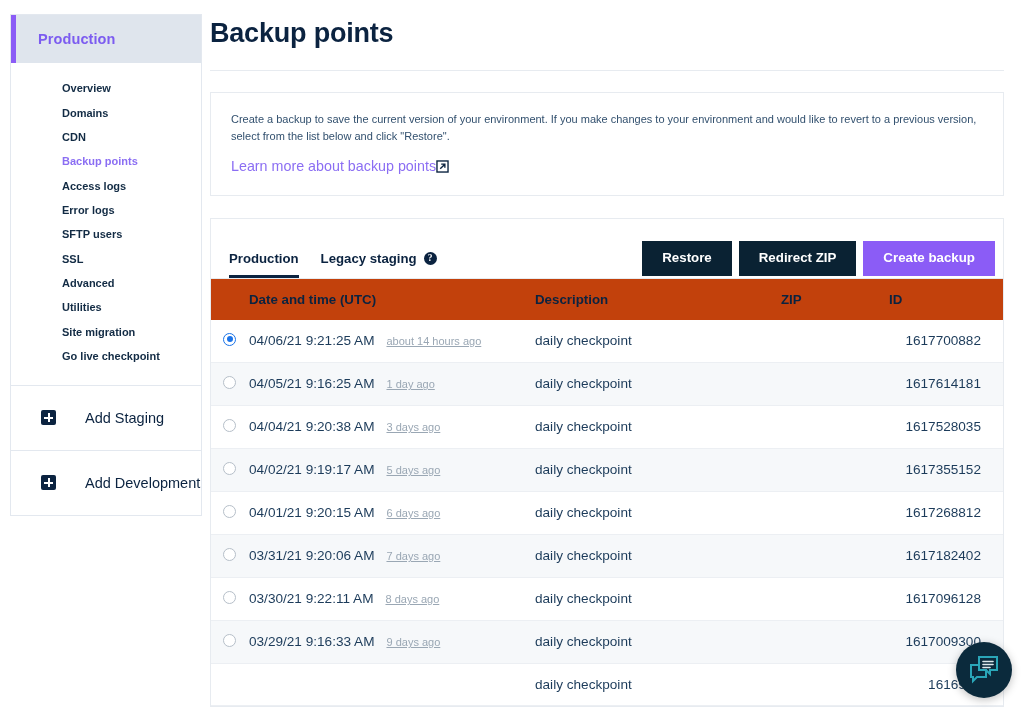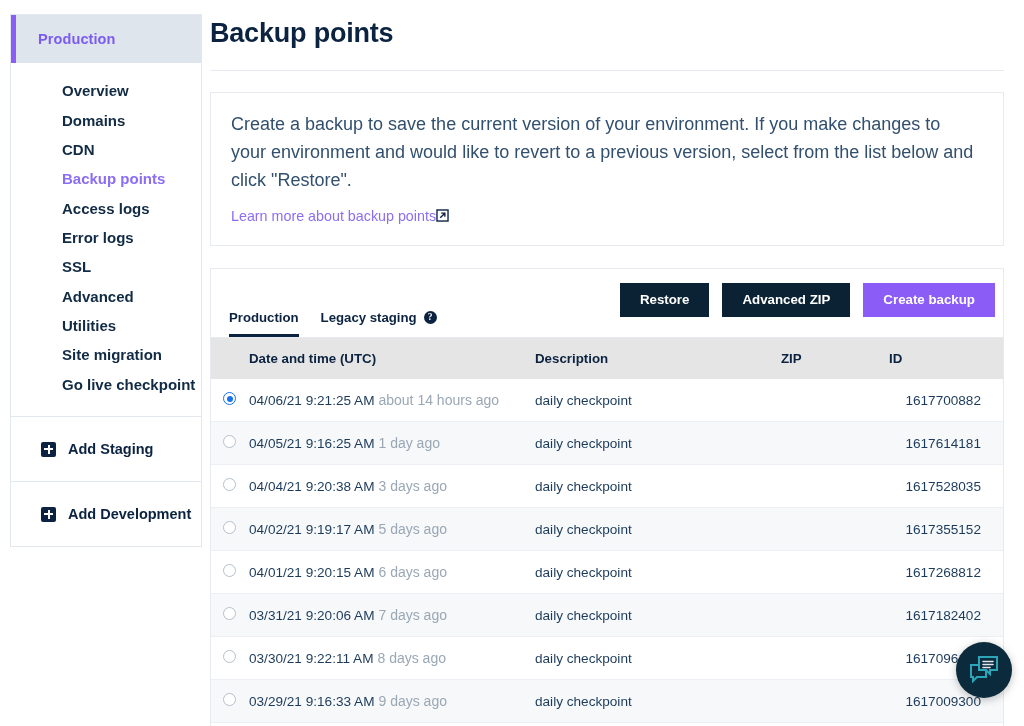--- a/index.html
+++ b/index.html
@@ -43,38 +43,38 @@
     letter-spacing: .1px;
   }
 
   .env-nav {
     padding: 14px 0 16px 0;
   }
 
   .env-nav a {
     display: block;
     padding: 5.3px 0 5.3px 51px;
-    font-size: 15px;
+    font-size: 11px;
     font-weight: bold;
     color: #122b44;
     text-decoration: none;
     line-height: 1.25;
   }
   .env-nav a.active { color: #8b6ef3; }
 
   .add-card {
     border: 1px solid #e3e8ef;
     border-top: none;
     background: #ffffff;
     display: flex;
-    align-items: flex-end;
-    gap: 12px;
+    align-items: flex-start;
+    gap: 29px;
     padding: 24px 0 24px 30px;
     font-size: 14.5px;
-    font-weight: bold;
+    font-weight: normal;
     color: #0b2340;
   }
 
   .plus-icon {
     width: 15px; height: 15px;
     flex: 0 0 15px;
     background: #0b2340;
     border-radius: 2px;
     position: relative;
   }
@@ -107,21 +107,21 @@
   }
 
   .info-card {
     margin-top: 21px;
     border: 1px solid #e7ebf0;
     background: #ffffff;
     padding: 18px 20px 20px 20px;
   }
 
   .info-text {
-    font-size: 18px;
+    font-size: 11px;
     line-height: 1.55;
     color: #32506e;
     max-width: 748px;
   }
 
   .learn-link {
     display: inline-flex;
     align-items: center;
     margin-top: 13px;
     font-size: 14.3px;
@@ -166,39 +166,39 @@
     background: #0b2340;
     color: #ffffff;
     font-size: 9.5px;
     font-weight: bold;
     line-height: 13px;
     text-align: center;
     display: inline-block;
     font-family: "Liberation Serif", serif;
   }
 
-  .actions { display: flex; gap: 13px; padding: 0 8px 20px 0; }
+  .actions { display: flex; gap: 7px; padding: 0 8px 2px 0; margin-top: 8px; }
 
   .btn {
     font-size: 13.3px;
     font-weight: bold;
     padding: 10px 20px;
     border: none;
     cursor: pointer;
     font-family: "Liberation Sans", sans-serif;
     line-height: 1.1;
   }
   .btn-dark { background: #0a2233; color: #ffffff; }
   .btn-purple { background: #8b5cf6; color: #ffffff; }
 
   
   table { width: 100%; border-collapse: collapse; }
 
   thead th {
-    background: #e5e5e5;
+    background: #c2410c;
     font-size: 13.3px;
     font-weight: bold;
     color: #0b2340;
     text-align: left;
     padding: 13px 0 13px 0;
   }
 
   tbody td {
     font-size: 13.6px;
     color: #1c3b5a;
@@ -230,21 +230,21 @@
   .radio.checked::after {
     content: "";
     position: absolute;
     left: 2.5px; top: 2.5px;
     width: 6px; height: 6px;
     border-radius: 50%;
     background: #1a73e8;
   }
 
   .date-main { font-size: 13.6px; color: #1c3b5a; }
-  .date-rel  { font-size: 14px; color: #9aa7b4; margin-left: 4px; }
+  .date-rel  { font-size: 11px; color: #9aa7b4; margin-left: 12px; text-decoration: underline; }
 
   
   .chat-fab {
     position: absolute;
     right: 12px;
     bottom: 28px;
     width: 56px; height: 56px;
     border-radius: 50%;
     background: #0b2a3c;
     display: flex;
@@ -262,20 +262,21 @@
   <aside class="sidebar">
     <div class="env-card">
       <div class="env-header">Production</div>
       <nav class="env-nav" id="sidebar-nav">
           <a href="#">Overview</a>
           <a href="#">Domains</a>
           <a href="#">CDN</a>
           <a href="#" class="active">Backup points</a>
           <a href="#">Access logs</a>
           <a href="#">Error logs</a>
+          <a href="#">SFTP users</a>
           <a href="#">SSL</a>
           <a href="#">Advanced</a>
           <a href="#">Utilities</a>
           <a href="#">Site migration</a>
           <a href="#">Go live checkpoint</a>
         </nav>
     </div>
     <div class="add-card">
       <span class="plus-icon"></span>
       <span>Add Staging</span>
@@ -309,21 +310,21 @@
             <div class="tab active">
               <span>Production</span>
             </div>
             <div class="tab">
               <span>Legacy staging</span>
               <span class="help-icon">?</span>
             </div>
           </div>
         <div class="actions">
           <button class="btn btn-dark">Restore</button>
-          <button class="btn btn-dark">Advanced ZIP</button>
+          <button class="btn btn-dark">Redirect ZIP</button>
           <button class="btn btn-purple">Create backup</button>
         </div>
       </div>
 
       <table>
         <thead>
           <tr>
             <th class="col-radio"></th>
             <th class="col-date">Date and time (UTC)</th>
             <th class="col-desc">Description</th>

